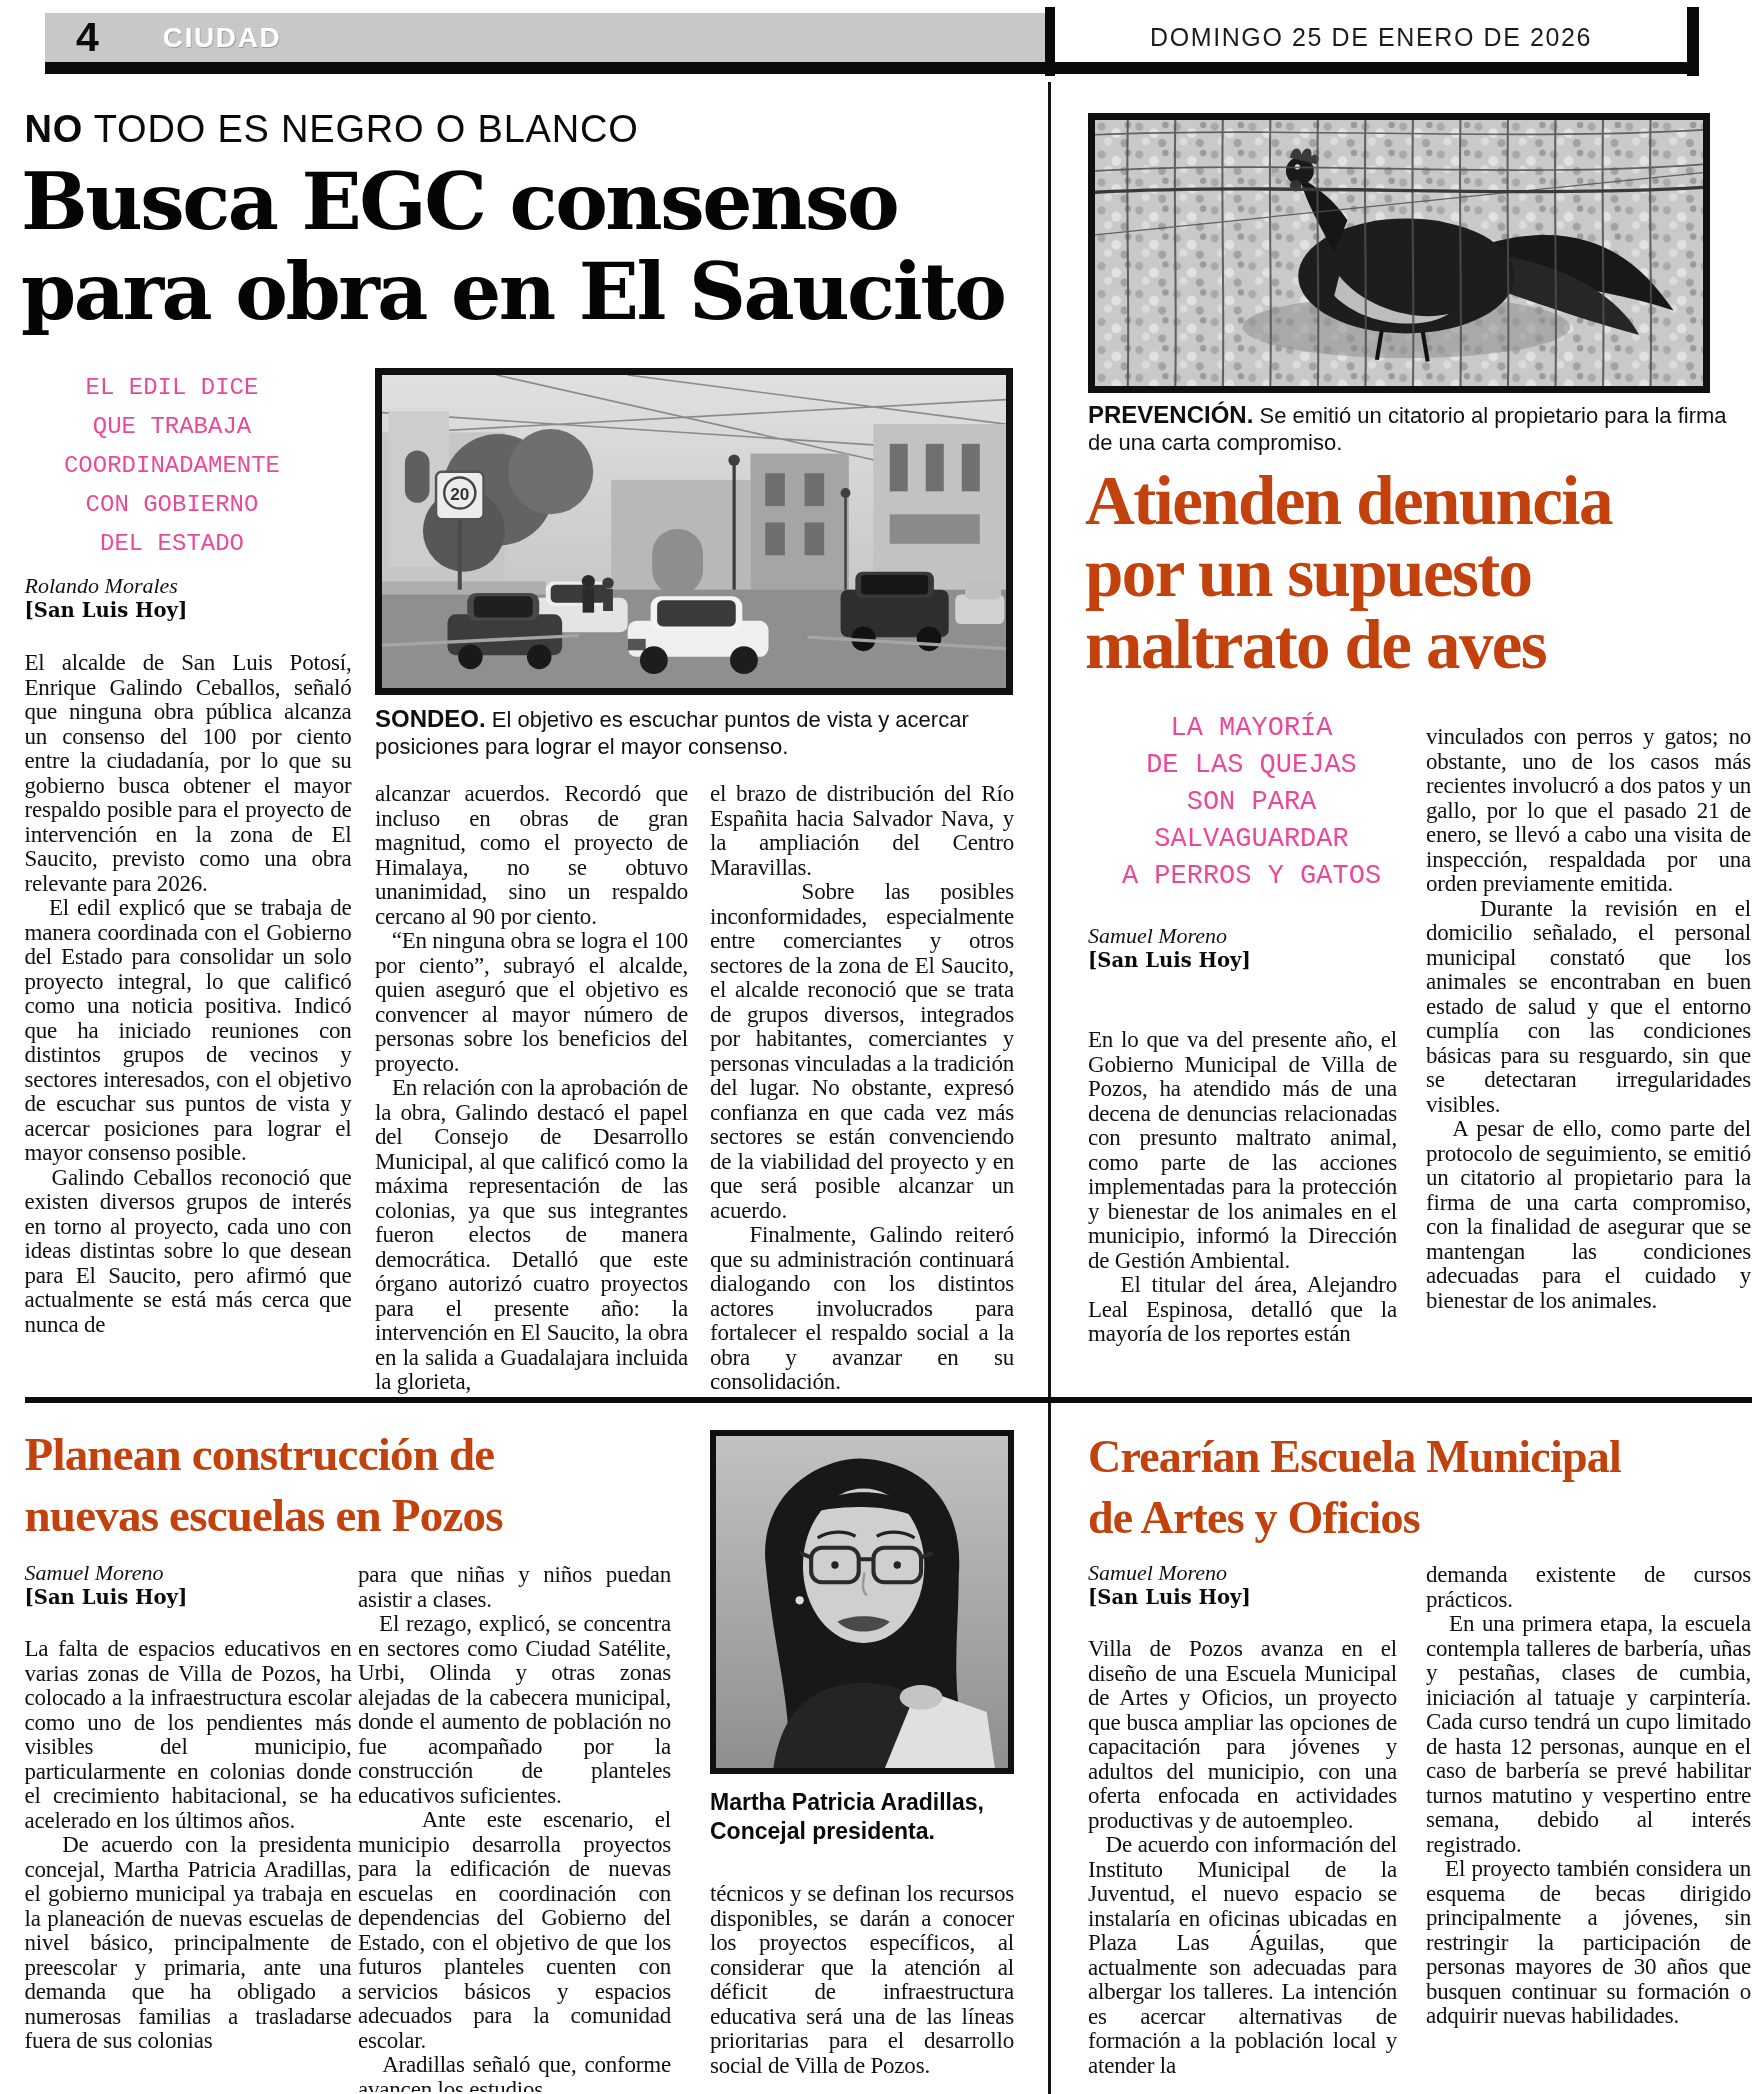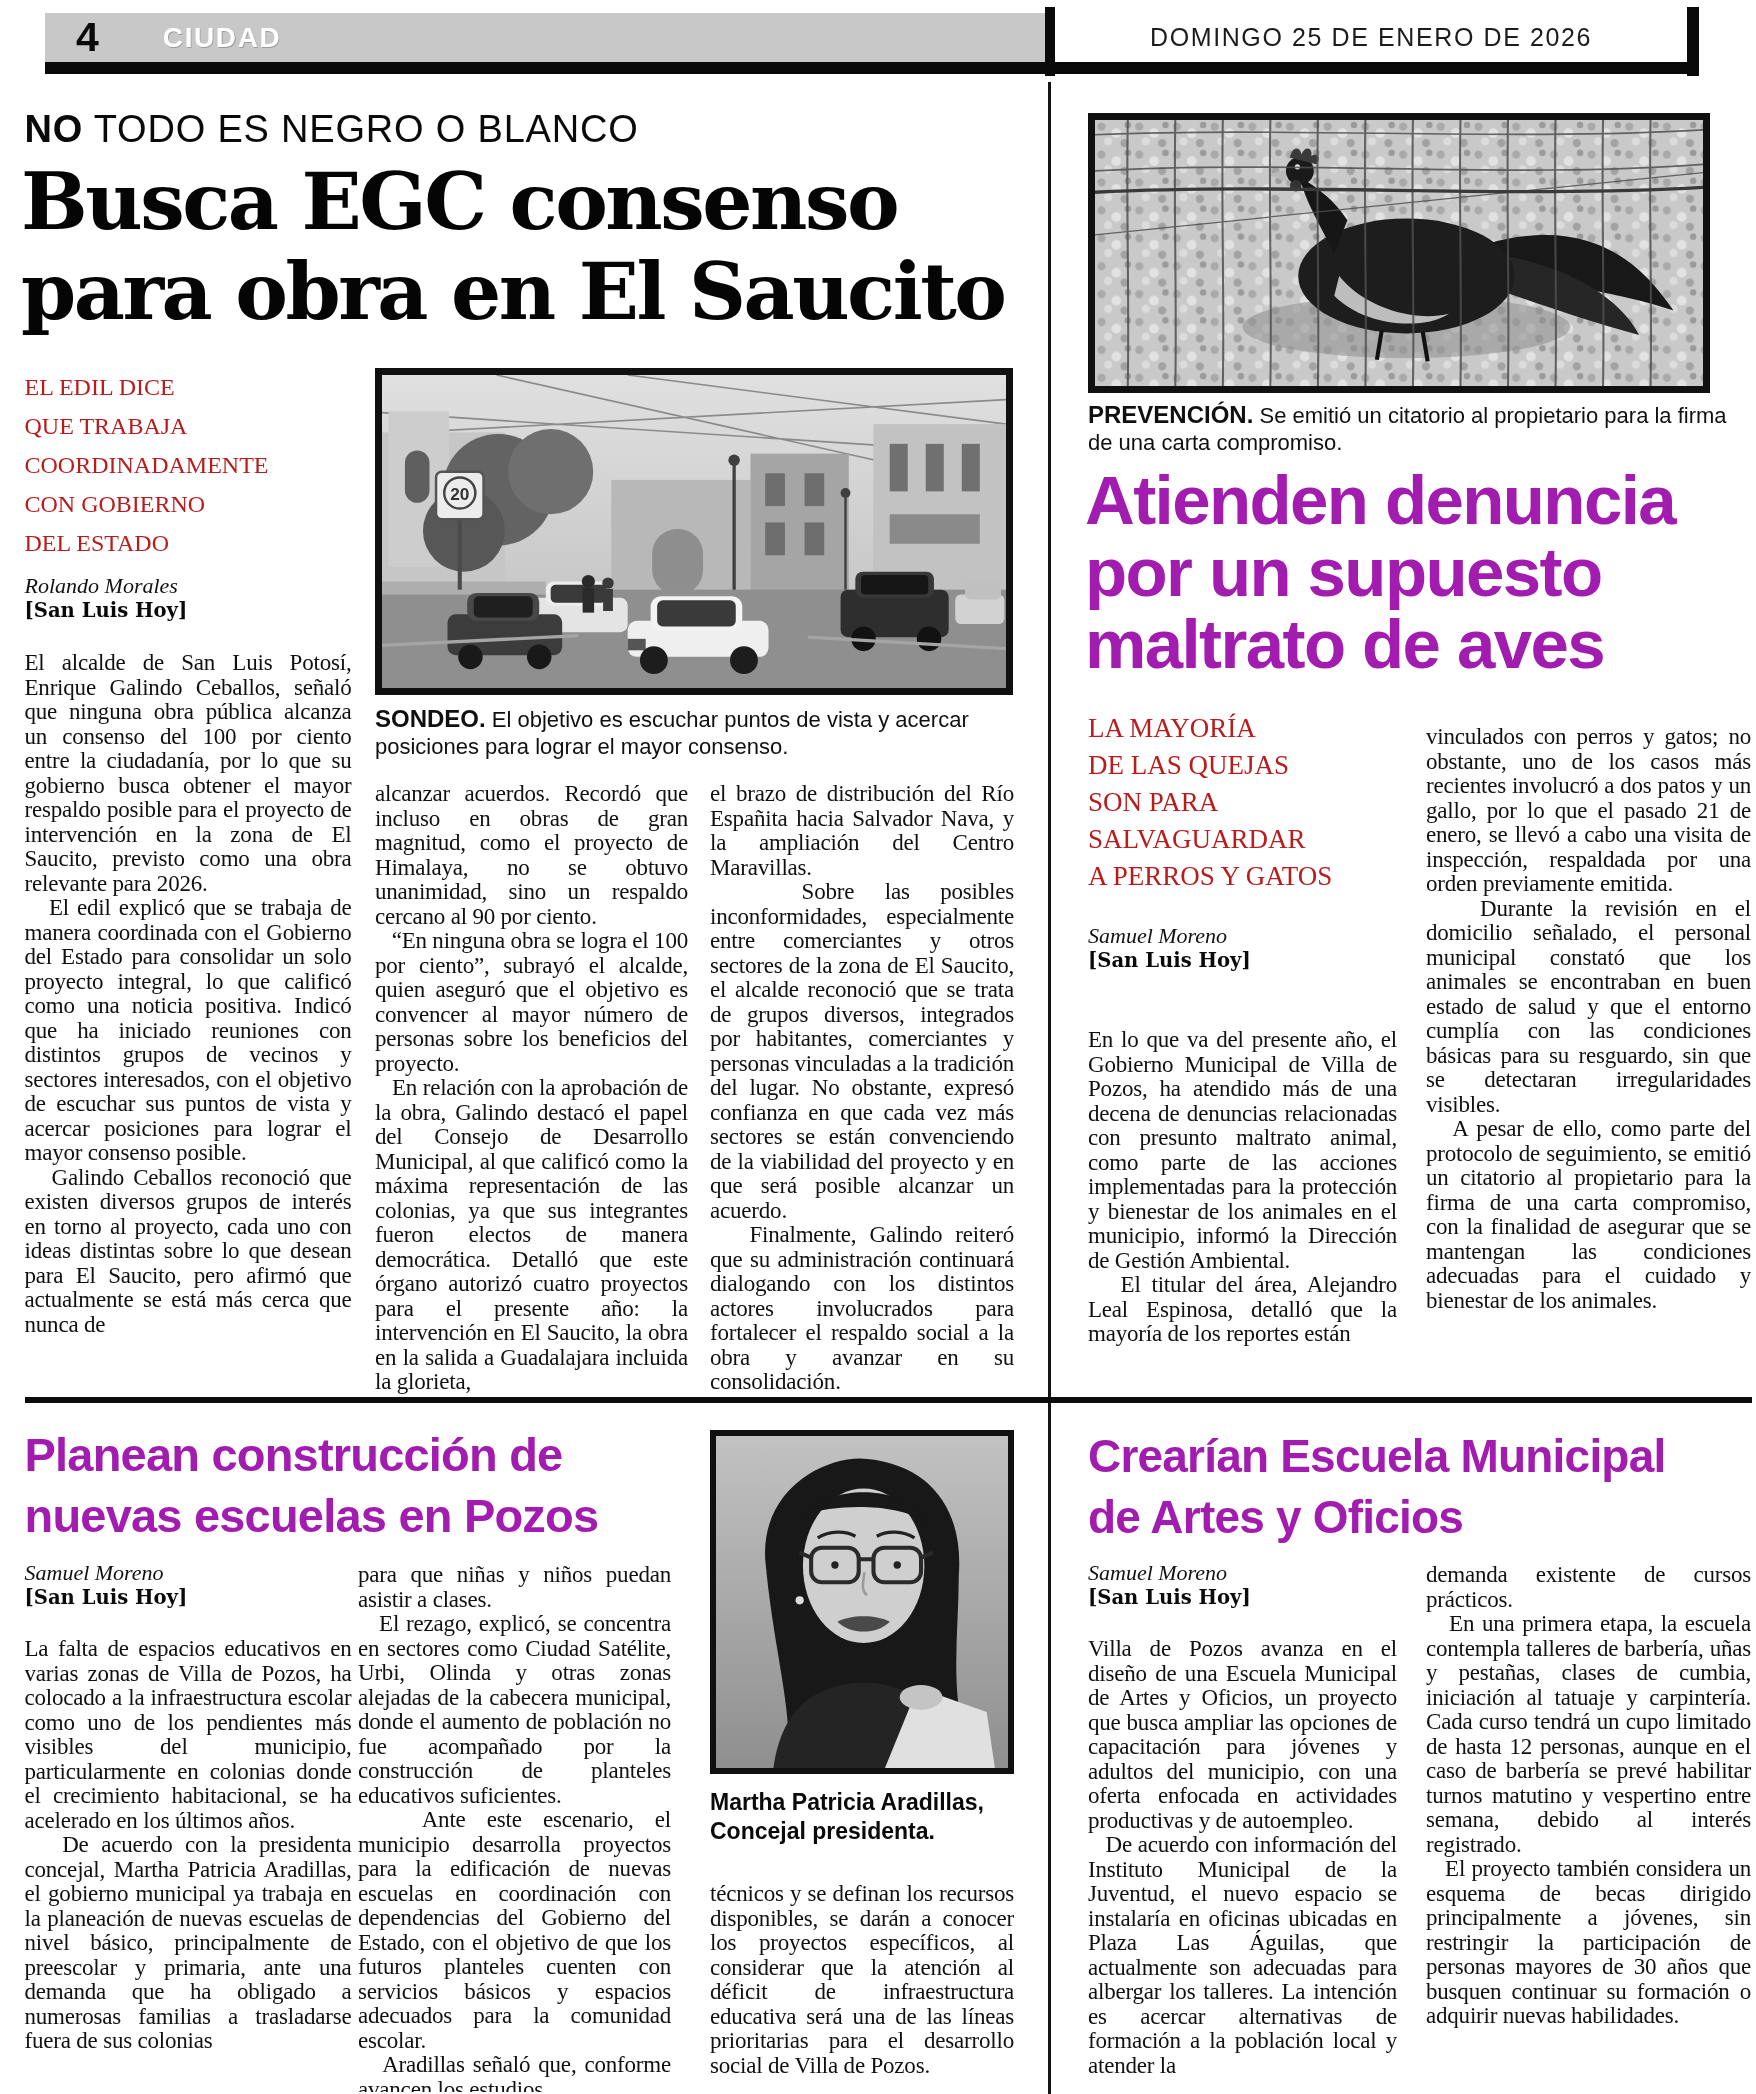--- a/index.html
+++ b/index.html
@@ -32,37 +32,37 @@
 
   
   .kicker{left:24.5px;top:108px;font-size:38px;color:#0a0a0a;letter-spacing:0.8px;}
   .kicker .k-lead{font-weight:800;}
   .kicker .k-rest{font-weight:400;}
 
   .main-headline{left:21px;top:157px;width:1023px;
     font-family:"DejaVu Serif",serif;font-weight:800;font-size:79px;line-height:90px;
     letter-spacing:-2.5px;color:#050505;white-space:pre-line;}
 
-  .standfirst{font-family:Liberation Serif, serif;white-space:pre-line;color:#b91c1c;}
+  .standfirst{font-family:Liberation Mono, monospace;white-space:pre-line;color:#ec4899;text-align:center;}
   .main-standfirst{left:24.5px;top:368px;width:295px;font-size:24px;line-height:39px;}
   .aves-standfirst{left:1088px;top:710px;width:327px;font-size:27px;line-height:37px;}
 
   .byline-a{font-style:italic;font-size:22px;text-align:left;color:#111;}
   .byline-c{font-family:"DejaVu Serif",serif;font-weight:700;font-size:19.6px;color:#0a0a0a;}
 
   .bodycol{font-size:23px;line-height:24.5px;text-align:justify;white-space:pre-wrap;
     overflow:hidden;letter-spacing:-0.2px;color:#101010;}
 
   .photo{position:absolute;border:7.4px solid #101010;box-sizing:border-box;background:#14b8a6;}
   .photo svg{display:block;width:100%;height:100%;}
 
   .cap{font-family:"Liberation Sans",sans-serif;font-size:22px;line-height:27px;color:#101010;}
   .cap .cap-lead{font-weight:800;font-size:24px;}
 
-  .sub-headline{font-family:Liberation Sans, sans-serif;font-weight:800;color:#a21caf;white-space:pre-line;}
+  .sub-headline{font-family:Liberation Serif, serif;font-weight:800;color:#c2410c;white-space:pre-line;}
   .aves-headline{left:1085px;top:465px;width:671px;font-size:69px;line-height:72px;letter-spacing:-1.6px;}
   .schools-headline{left:24.5px;top:1424px;width:671px;font-size:47px;line-height:61px;letter-spacing:-0.8px;font-weight:700;}
   .arts-headline{left:1088px;top:1426px;width:671px;font-size:46px;line-height:61px;letter-spacing:-0.8px;font-weight:700;}
 
   .portrait-caption{left:710px;top:1788px;width:303px;font-family:"Liberation Sans",sans-serif;
     font-weight:800;font-size:23px;line-height:29px;color:#0a0a0a;}
 </style>
 </head>
 <body>
 

